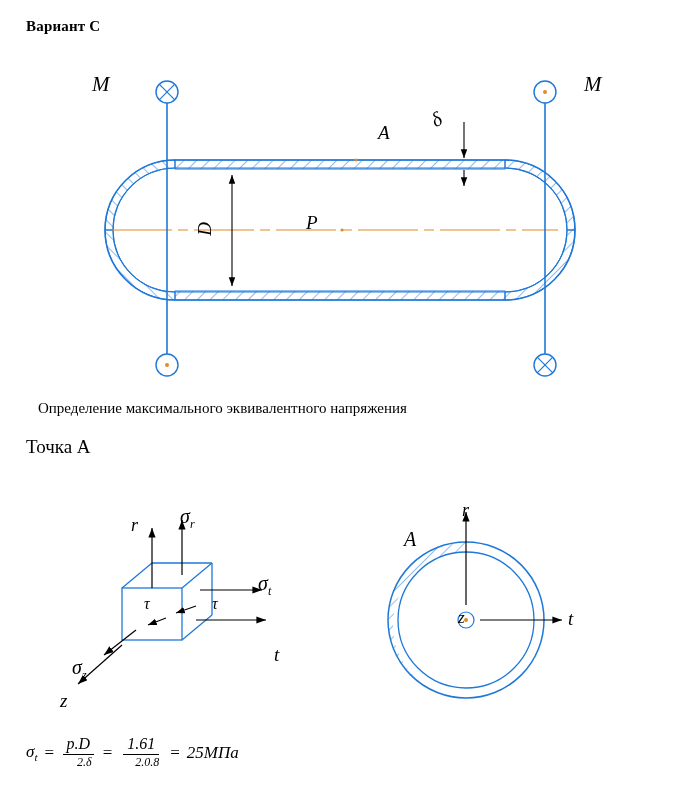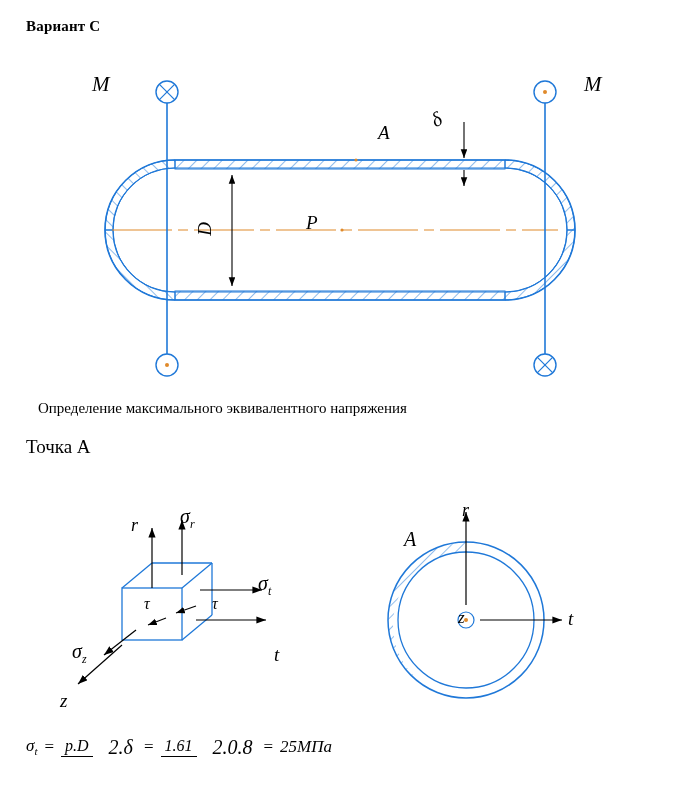--- a/index.html
+++ b/index.html
@@ -62,21 +62,21 @@
   .lbl-a-top   { left: 378px; top: 122px; font-size: 19px; }
   .lbl-delta   { left: 432px; top: 108px; font-size: 20px; transform: rotate(-28deg); }
   .lbl-d       { left: 198px; top: 218px; font-size: 19px; transform: rotate(-90deg); }
   .lbl-p       { left: 306px; top: 212px; font-size: 19px; }
 
   .lbl-r-cube     { left: 131px; top: 515px; font-size: 18px; }
   .lbl-sigma-r    { left: 180px; top: 505px; font-size: 20px; }
   .lbl-sigma-t    { left: 258px; top: 572px; font-size: 20px; }
   .lbl-tau-1      { left: 144px; top: 595px; font-size: 16px; }
   .lbl-tau-2      { left: 212px; top: 595px; font-size: 16px; }
-  .lbl-sigma-z    { left: 72px;  top: 640px; font-size: 20px; }
+  .lbl-sigma-z    { left: 72px;  top: 656px; font-size: 20px; }
   .lbl-t-cube     { left: 274px; top: 644px; font-size: 19px; }
   .lbl-z-cube     { left: 60px;  top: 690px; font-size: 19px; }
 
   .lbl-r-circ     { left: 462px; top: 500px; font-size: 18px; }
   .lbl-a-circ     { left: 404px; top: 528px; font-size: 20px; }
   .lbl-z-circ     { left: 458px; top: 608px; font-size: 17px; }
   .lbl-t-circ     { left: 568px; top: 608px; font-size: 19px; }
 
   .formula {
     position: absolute;
@@ -89,33 +89,33 @@
     align-items: center;
     gap: 5px;
   }
   .formula .sub {
     font-size: 11px;
     vertical-align: sub;
     font-style: italic;
   }
   .frac {
     display: inline-flex;
-    flex-direction: row;
+    flex-direction: column;
     align-items: center;
     vertical-align: middle;
     line-height: 1.15;
   }
   .frac .num {
     padding: 0 4px 1px 4px;
     border-bottom: 1px solid #000;
     font-size: 16px;
   }
   .frac .den {
     padding: 1px 4px 0 4px;
-    font-size: 20px;
+    font-size: 12px;
     margin-left: 12px;
   }
   .eq { font-style: normal; padding: 0 2px; }
   .res { font-style: italic; }
 </style>
 </head>
 <body>
 
 <div class="page">
 

